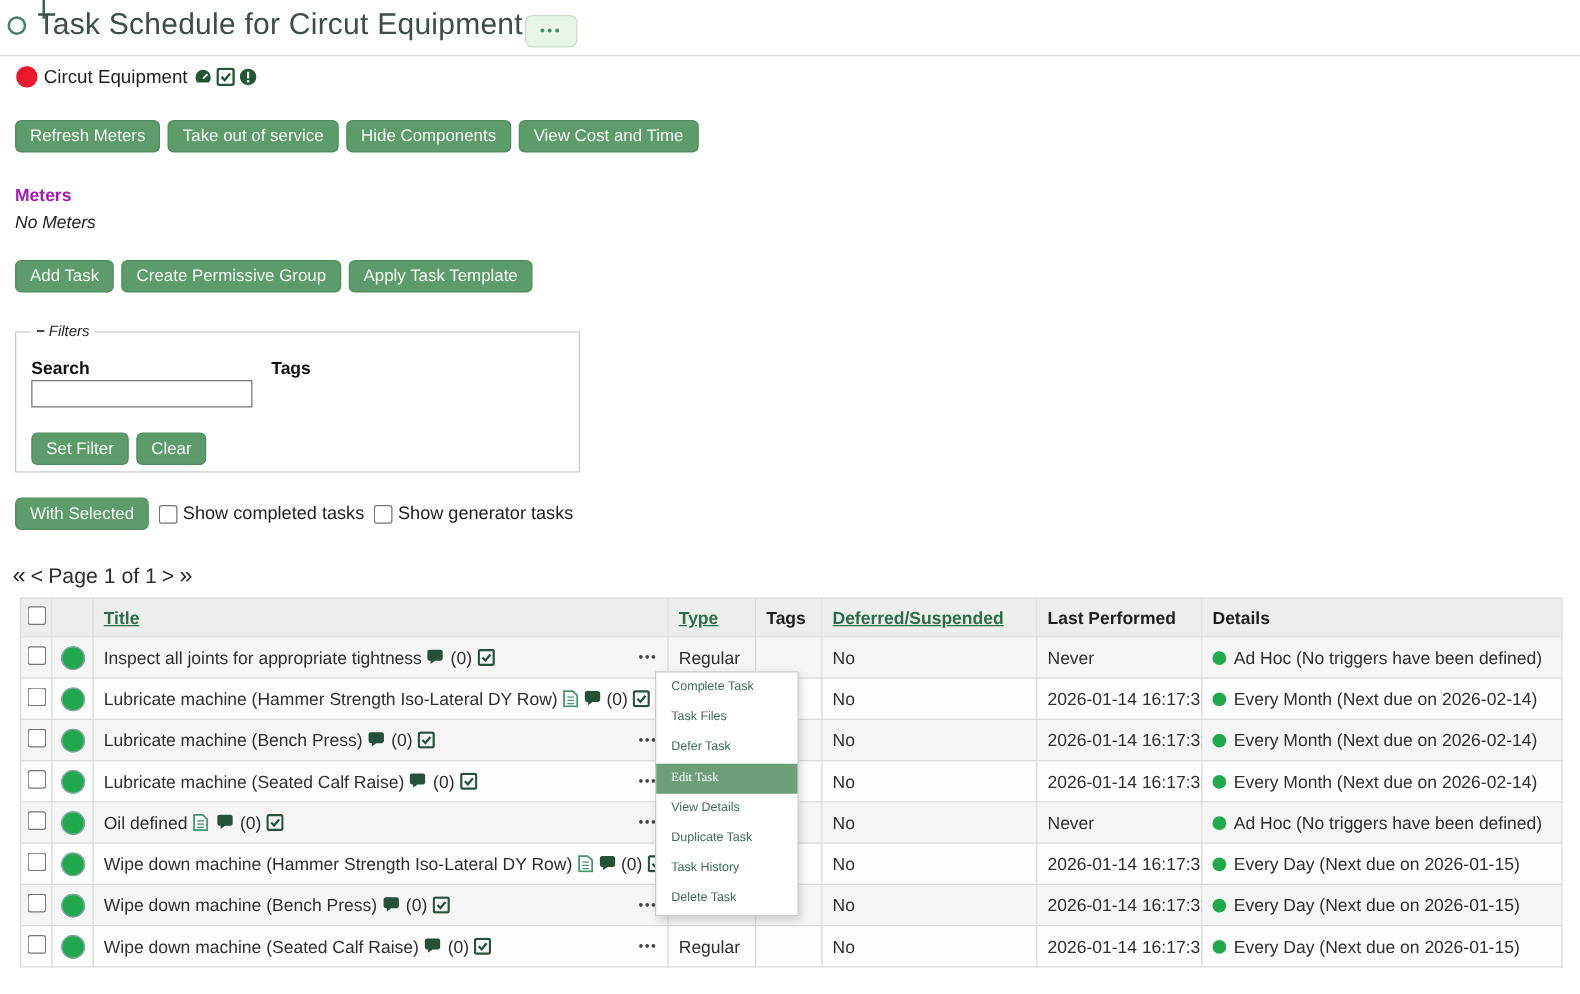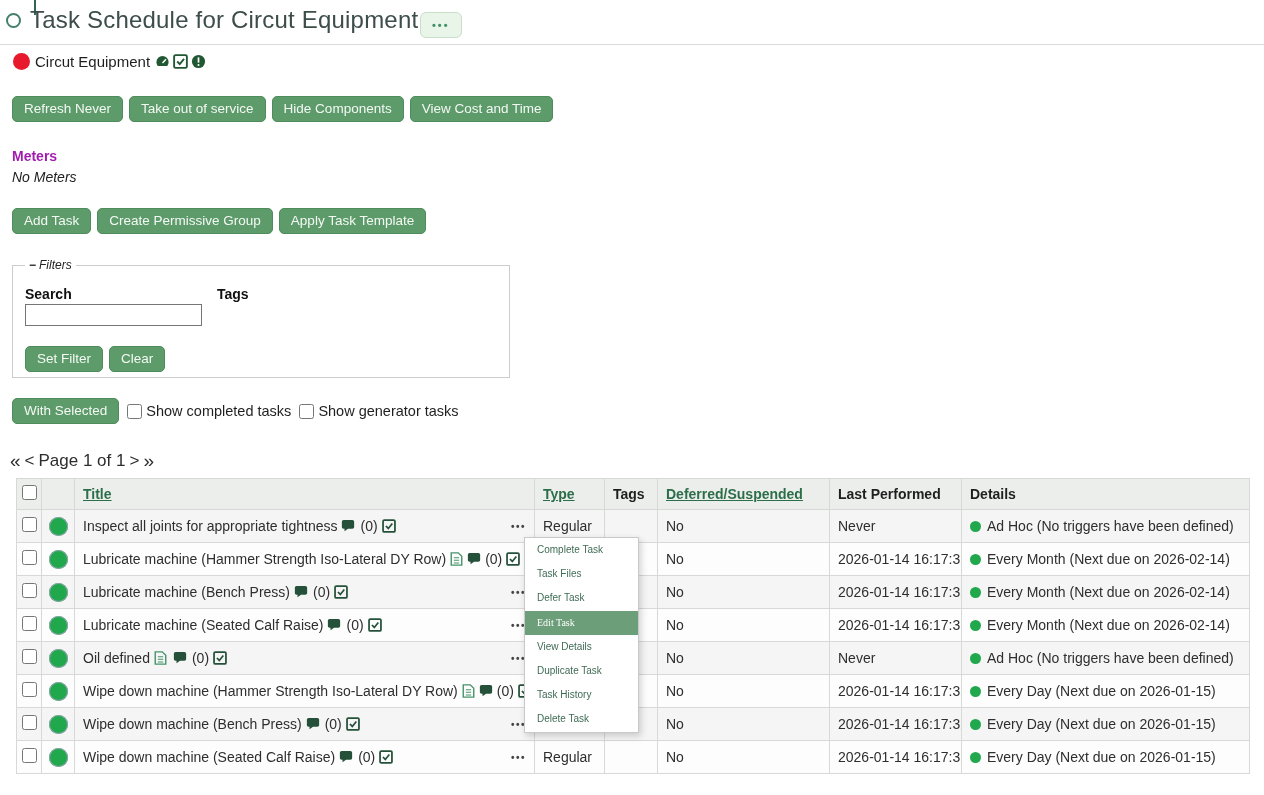--- a/index.html
+++ b/index.html
@@ -30,21 +30,21 @@
   .btn { background:#5d9b6b; border:1px solid #4e8c5c; color:#f4f9f4;
     border-radius:5px; padding:0 11px; height:26px; font-size:13.5px; cursor:pointer;
     font-family:inherit; line-height:24px; }
   .btnrow { position:absolute; display:flex; gap:6px; }
   .btnrow-1 { left:12px; top:96px; }
   .btnrow-2 { left:12px; top:208px; }
   
   .meters-heading { position:absolute; left:12px; top:148px; font-size:14px; font-weight:bold; color:#a21caf; }
   .meters-empty { position:absolute; left:12px; top:169px; font-size:14px; font-style:italic; color:#222; }
   
-  fieldset.filters { position:absolute; left:12px; top:258px; width:498px; height:120px;
+  fieldset.filters { position:absolute; left:12px; top:258px; width:452px; height:120px;
     border:1px solid #ccc; margin:0; padding:0 12px; background:#fff; }
   fieldset.filters legend { font-size:12px; font-style:italic; color:#222; padding:0 4px; }
   fieldset.filters legend .minus { font-style:normal; font-weight:bold; margin-right:3px; }
   .filter-label { position:absolute; font-size:14px; font-weight:bold; color:#111;text-align:right; }
   .lbl-search { left:12px; top:14px; }
   .lbl-tags { left:204px; top:14px; }
   .search-input { position:absolute; left:12px; top:32px; width:177px; height:22px;
     border:1px solid #767676; font-size:14px; padding:0 4px; font-family:inherit; }
   .tags-input { position:absolute; left:204px; top:32px; width:205px; height:28px;
     border:1px solid #aaa; font-size:15px; padding:0 7px; font-family:inherit; color:#444; }
@@ -118,21 +118,21 @@
       <svg viewBox="0 0 16 16" width="15" height="15">
           <circle cx="8" cy="8" r="7" fill="currentColor"></circle>
           <rect x="7.1" y="3.6" width="1.8" height="5.6" fill="#fff"></rect>
           <circle cx="8" cy="11.8" r="1.1" fill="#fff"></circle>
         </svg>
     </span>
   </span>
 </div>
 
 <div class="btnrow btnrow-1">
-  <button class="btn">Refresh Never</button>
+  <button class="btn">Refresh Meters</button>
   <button class="btn">Take out of service</button>
   <button class="btn">Hide Components</button>
   <button class="btn">View Cost and Time</button>
 </div>
 
 <div class="meters-heading">Meters</div>
 <div class="meters-empty">No Meters</div>
 
 <div class="btnrow btnrow-2">
   <button class="btn">Add Task</button>

